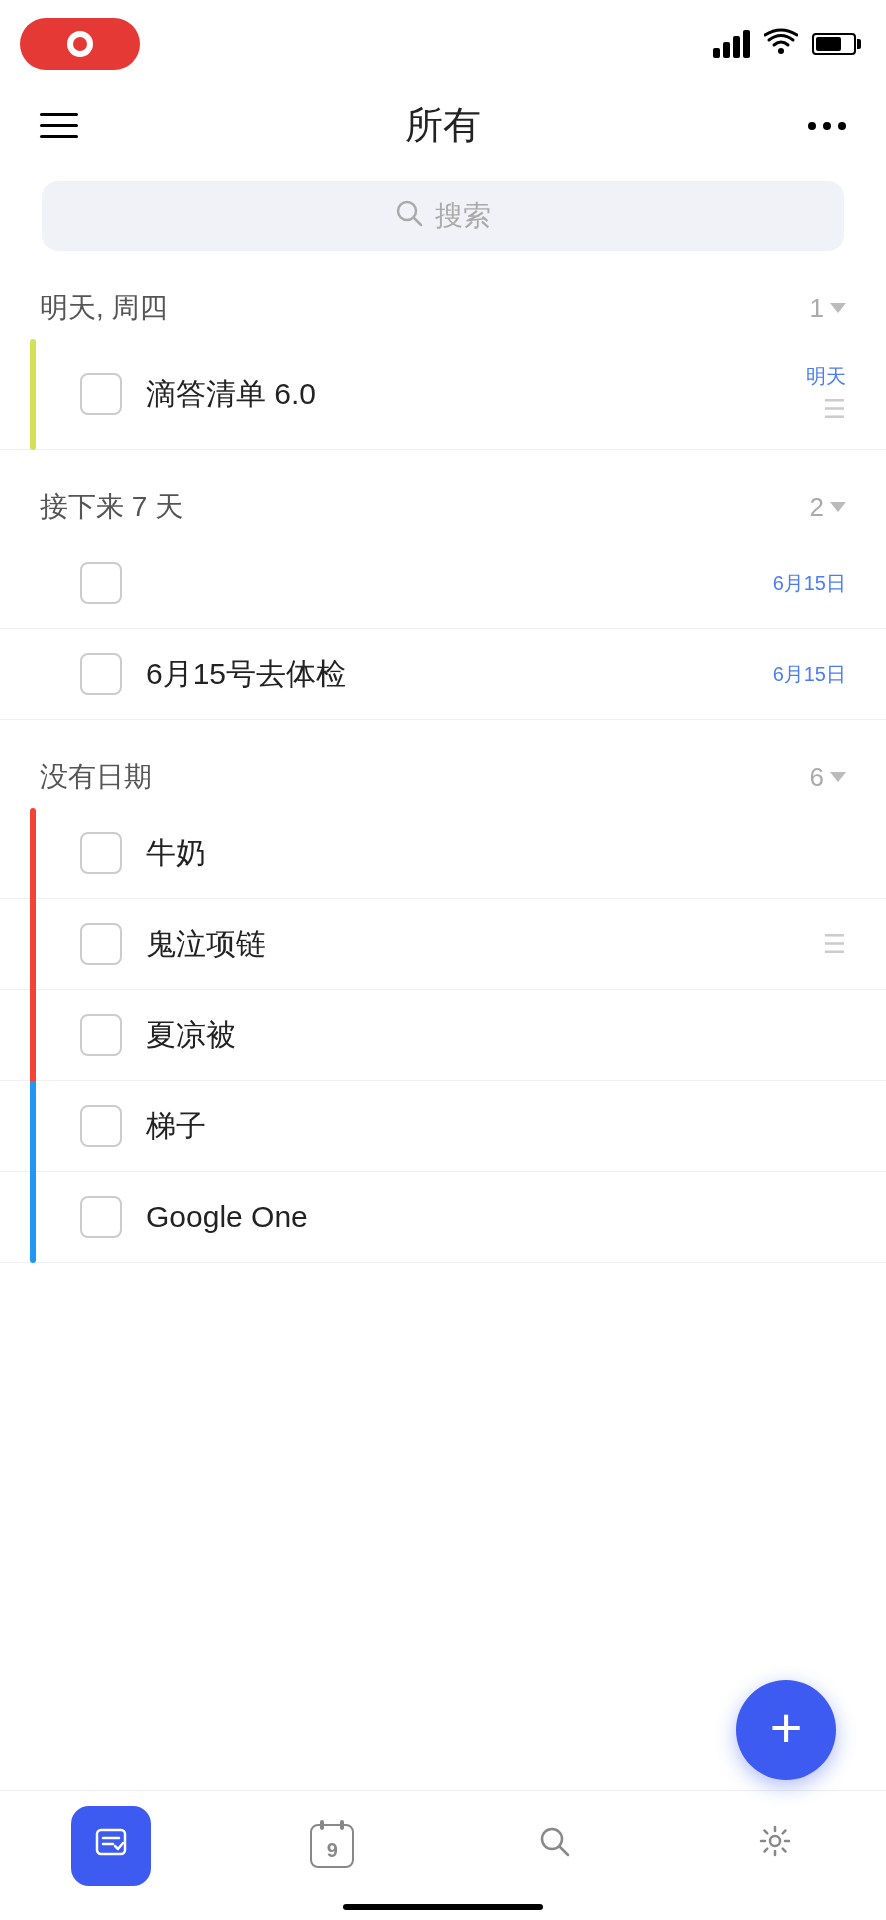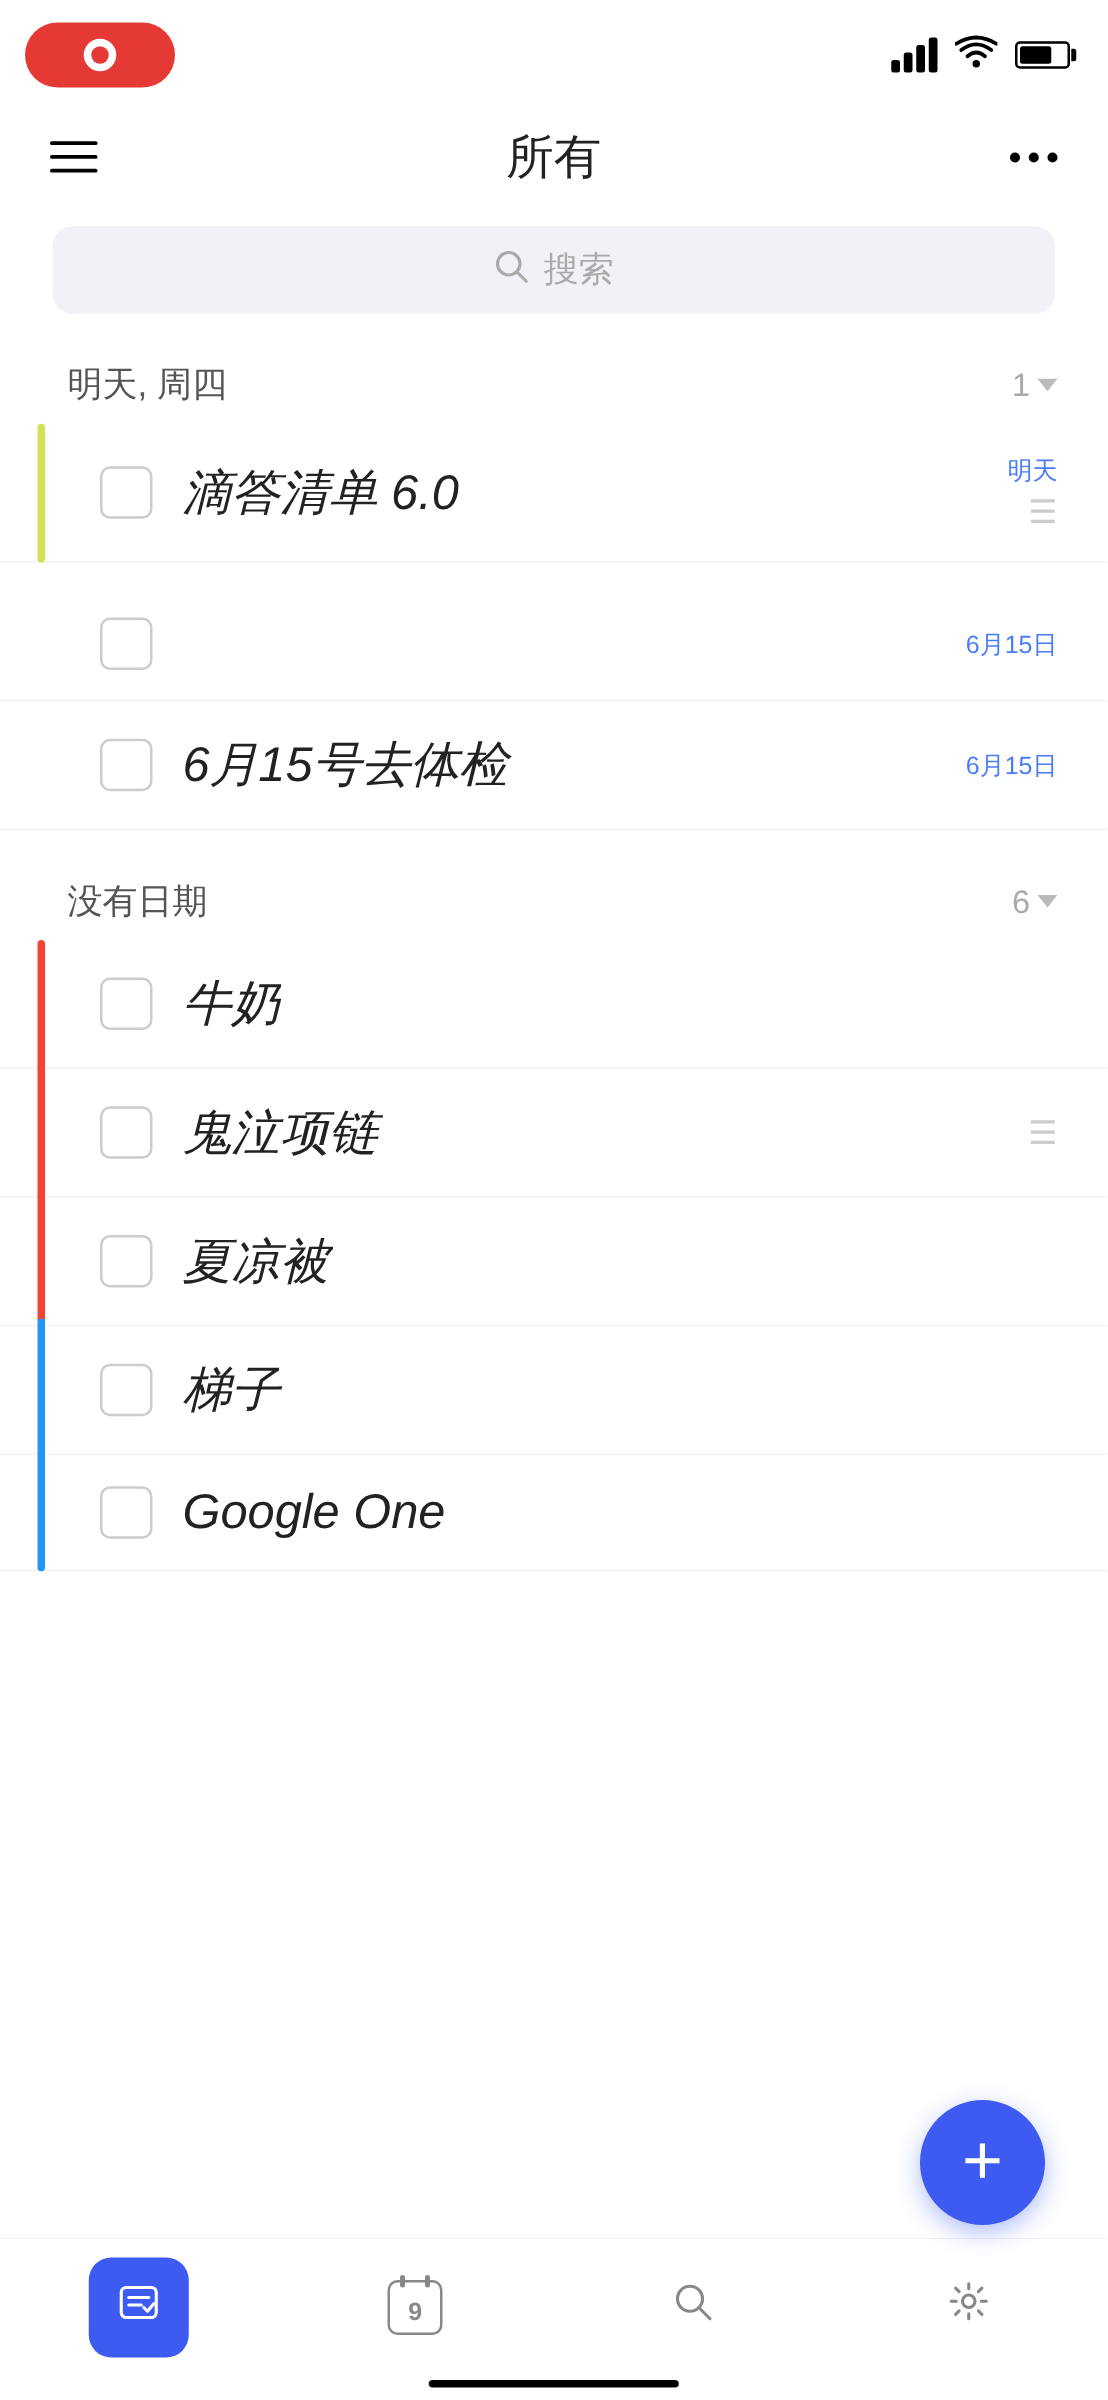--- a/index.html
+++ b/index.html
@@ -161,21 +161,20 @@
     }
     .section-header {
       display: flex;
       align-items: center;
       justify-content: space-between;
       padding: 18px 40px 12px;
     }
     .section-title {
       font-size: 28px;
       color: #555;
-      margin-left: 14px;
     }
     .section-count {
       display: flex;
       align-items: center;
       gap: 6px;
       color: #aaa;
       font-size: 26px;
     }
     .chevron-down {
       width: 0;
@@ -215,23 +214,22 @@
     .checkbox {
       width: 42px;
       height: 42px;
       border: 2px solid #ccc;
       border-radius: 8px;
       flex-shrink: 0;
       cursor: pointer;
       background: white;
     }
     .task-name {
-      font-size: 39px;
+      font-size: 30px;
       color: #222;
-      font-style: italic;
     }
     .task-meta {
       display: flex;
       flex-direction: column;
       align-items: flex-end;
       gap: 4px;
     }
     .task-date {
       font-size: 20px;
       color: #4a7cf7;
@@ -431,20 +429,27 @@
       </div>
       <div class="task-meta">
         <span class="task-date">明天</span>
         <span class="task-note-icon">☰</span>
       </div>
     </div>
   </div>
 </div>
 
 <div class="section">
+  <div class="section-header">
+    <span class="section-title">接下来 7 天</span>
+    <div class="section-count">
+      <span>2</span>
+      <div class="chevron-down"></div>
+    </div>
+  </div>
   <div class="task-list">
     <div class="task-item">
       <div class="task-item-left">
         <div class="checkbox"></div>
       </div>
       <div class="task-meta">
         <span class="task-date">6月15日</span>
       </div>
     </div>
     <div class="task-item">

